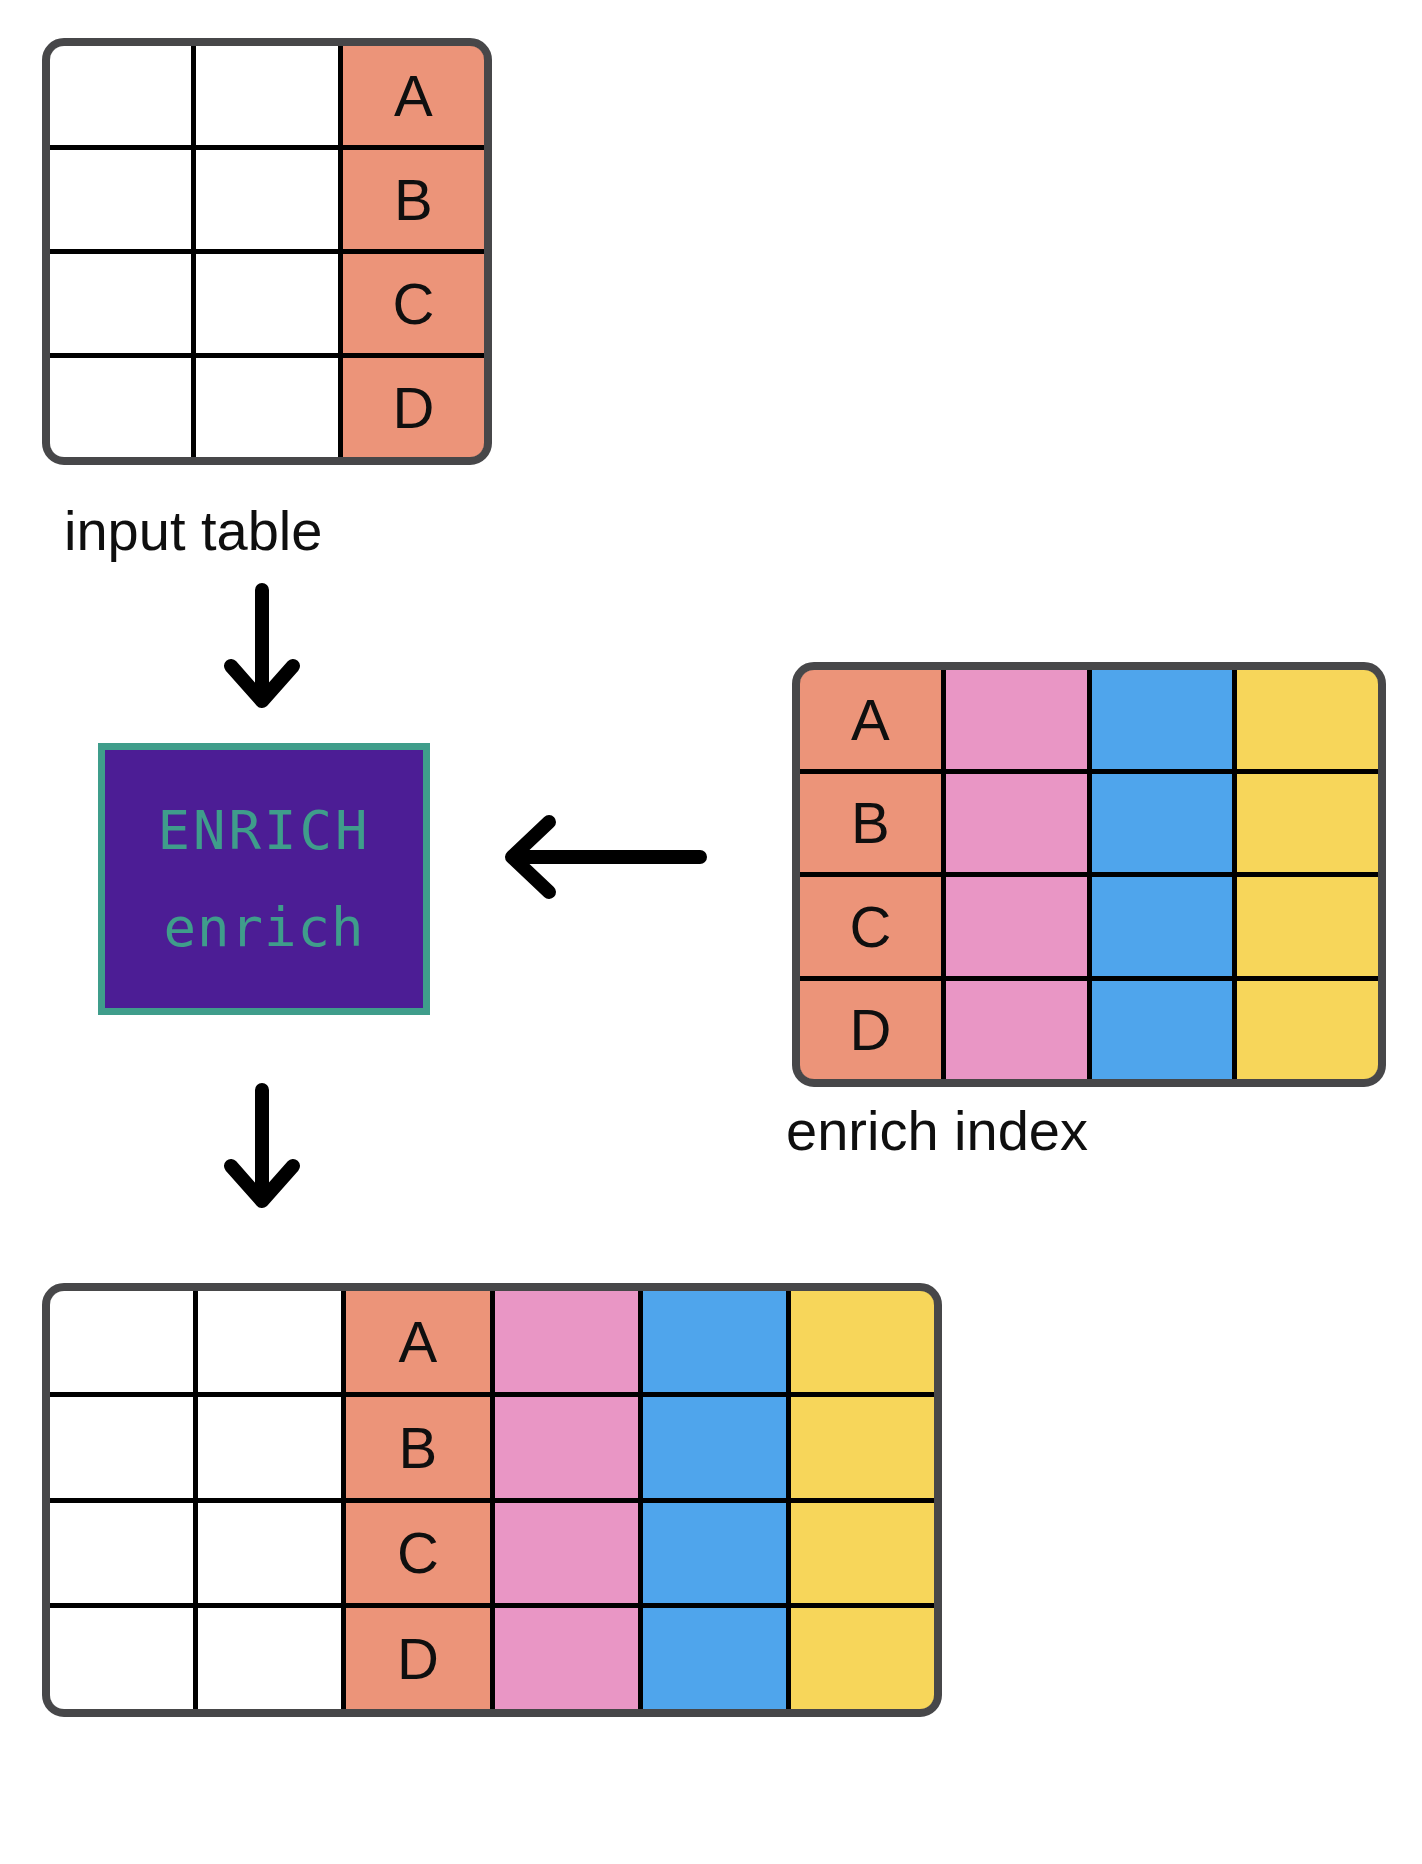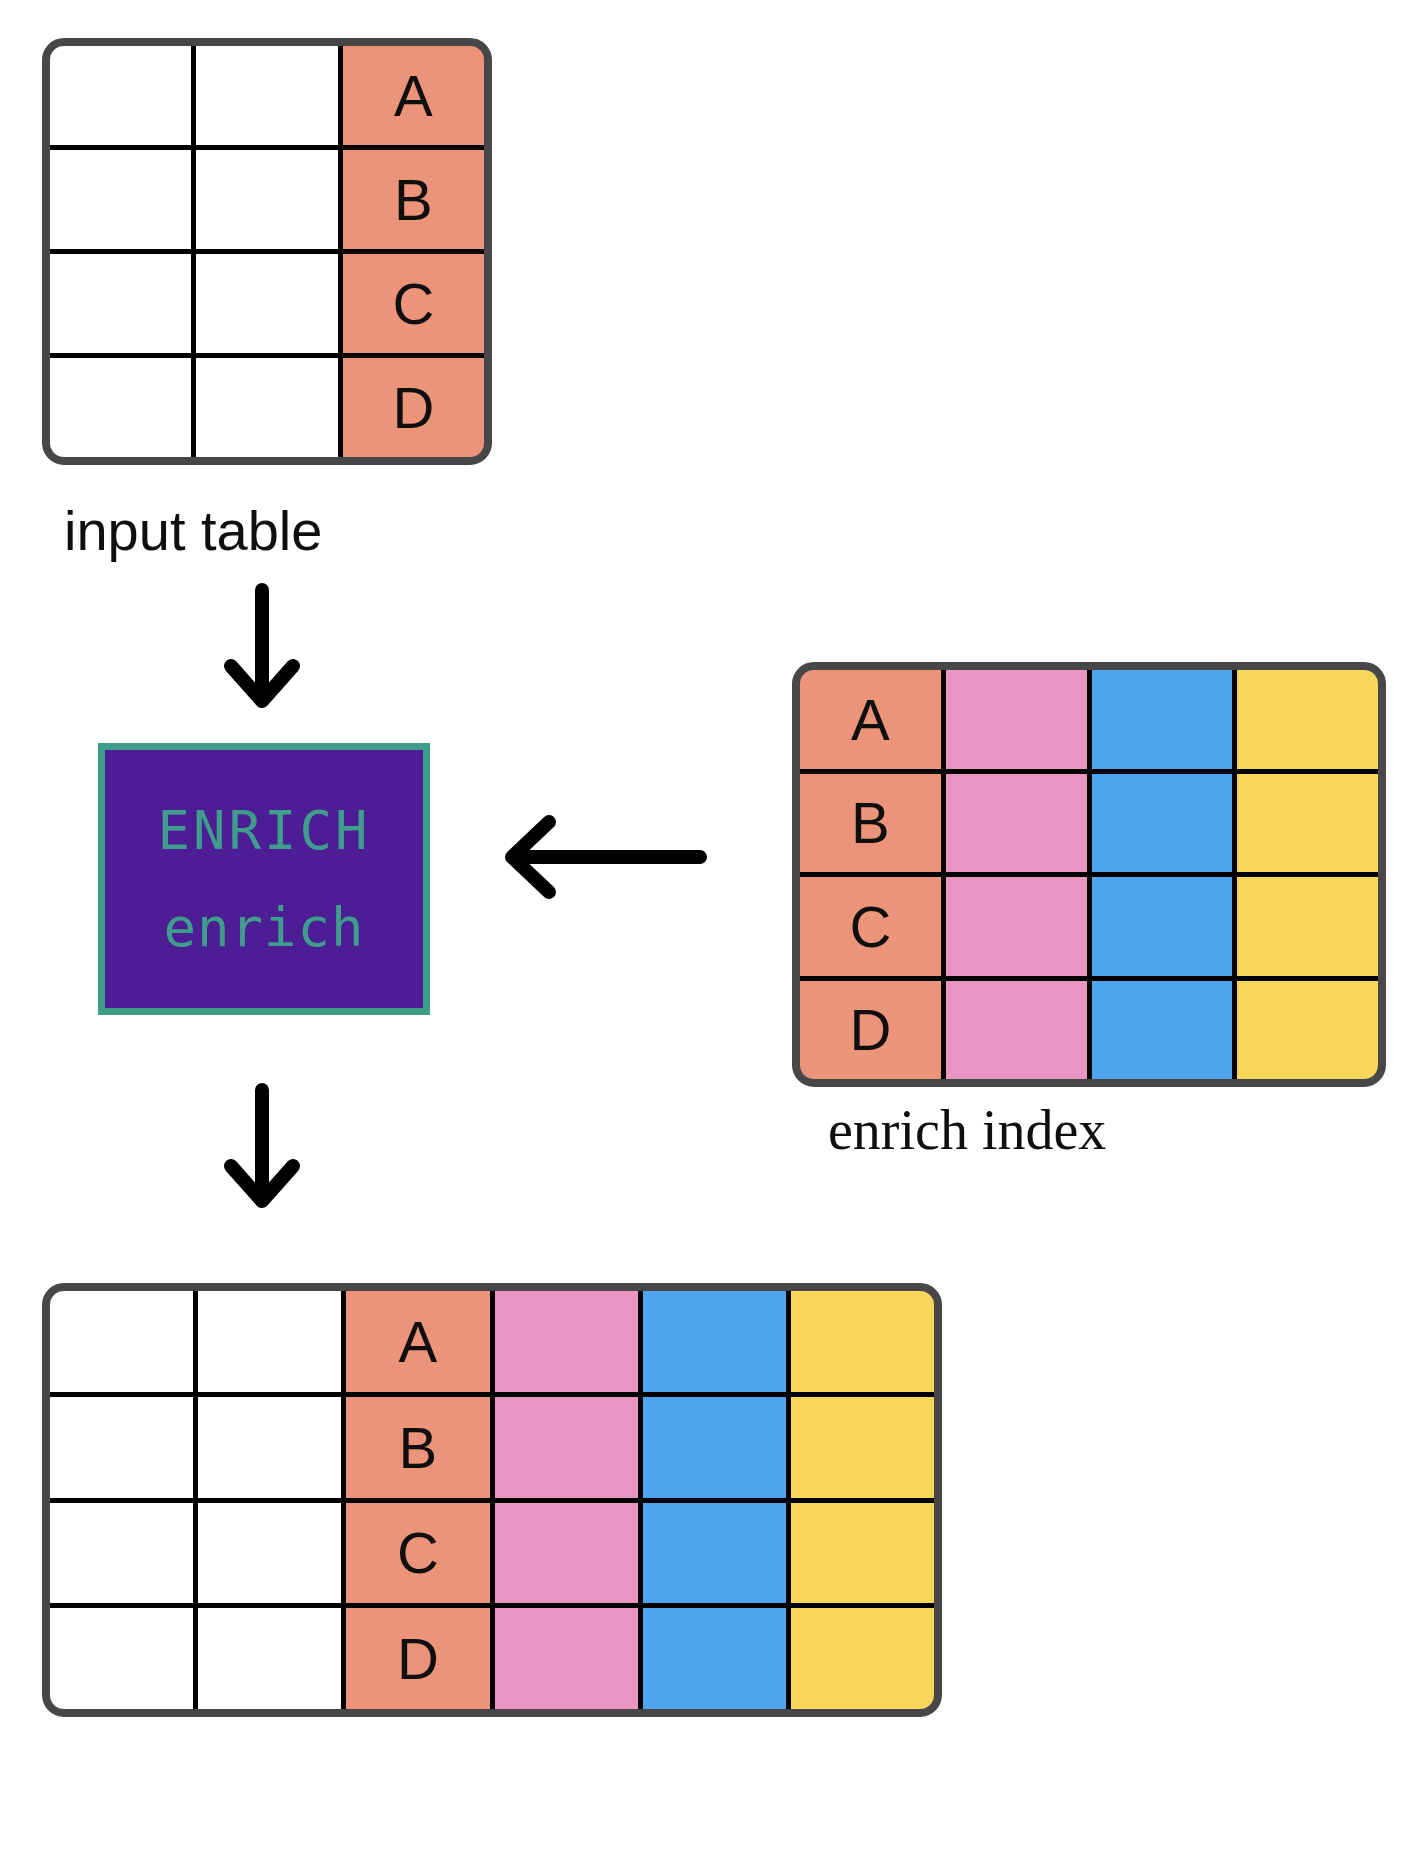--- a/index.html
+++ b/index.html
@@ -29,21 +29,21 @@
   .c-salmon{background:var(--salmon);}
   .c-pink{background:var(--pink);}
   .c-blue{background:var(--blue);}
   .c-yellow{background:var(--yellow);}
   .tbl-input{left:42px; top:38px; width:450px; height:427px;}
   .tbl-enrich{left:792px; top:662px; width:594px; height:425px;}
   .tbl-output{left:42px; top:1283px; width:900px; height:434px;}
   
   .lbl{position:absolute; font-size:56px; color:var(--ink); white-space:nowrap;}
   .lbl-input{left:64px; top:498px;}
-  .lbl-enrich{left:828px; top:1098px;font-family:Liberation Serif, serif;}
+  .lbl-enrich{left:786px; top:1098px;}
   .lbl-output{left:64px; top:1745px;}
   
   .cmd{
     position:absolute; left:98px; top:743px; width:332px; height:272px;
     box-sizing:border-box; border:7px solid var(--teal); background:#4c1d95;
     display:flex; flex-direction:column; align-items:center; justify-content:center;
     gap:43px; color:var(--teal);
   }
   .cmd-title{
     font-family:"DejaVu Sans Mono", monospace; font-size:54px;

